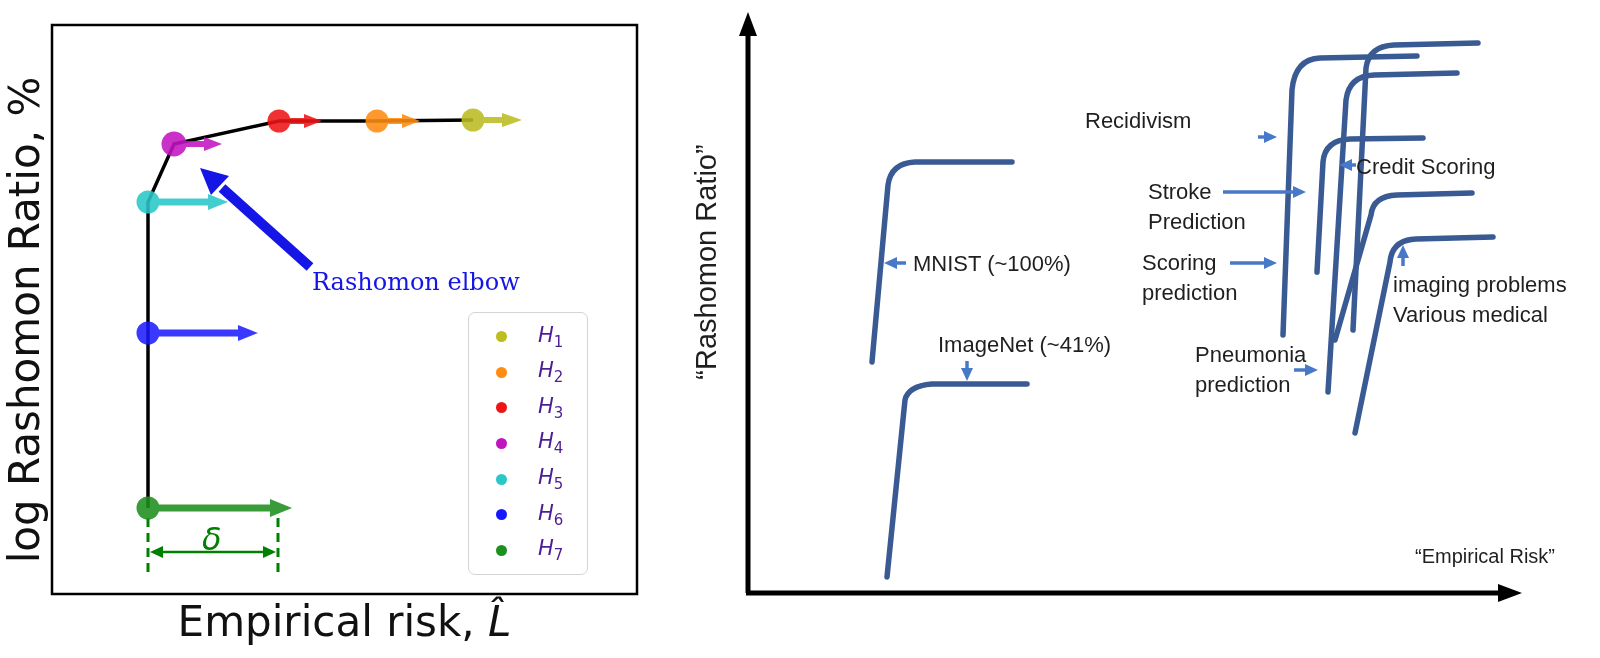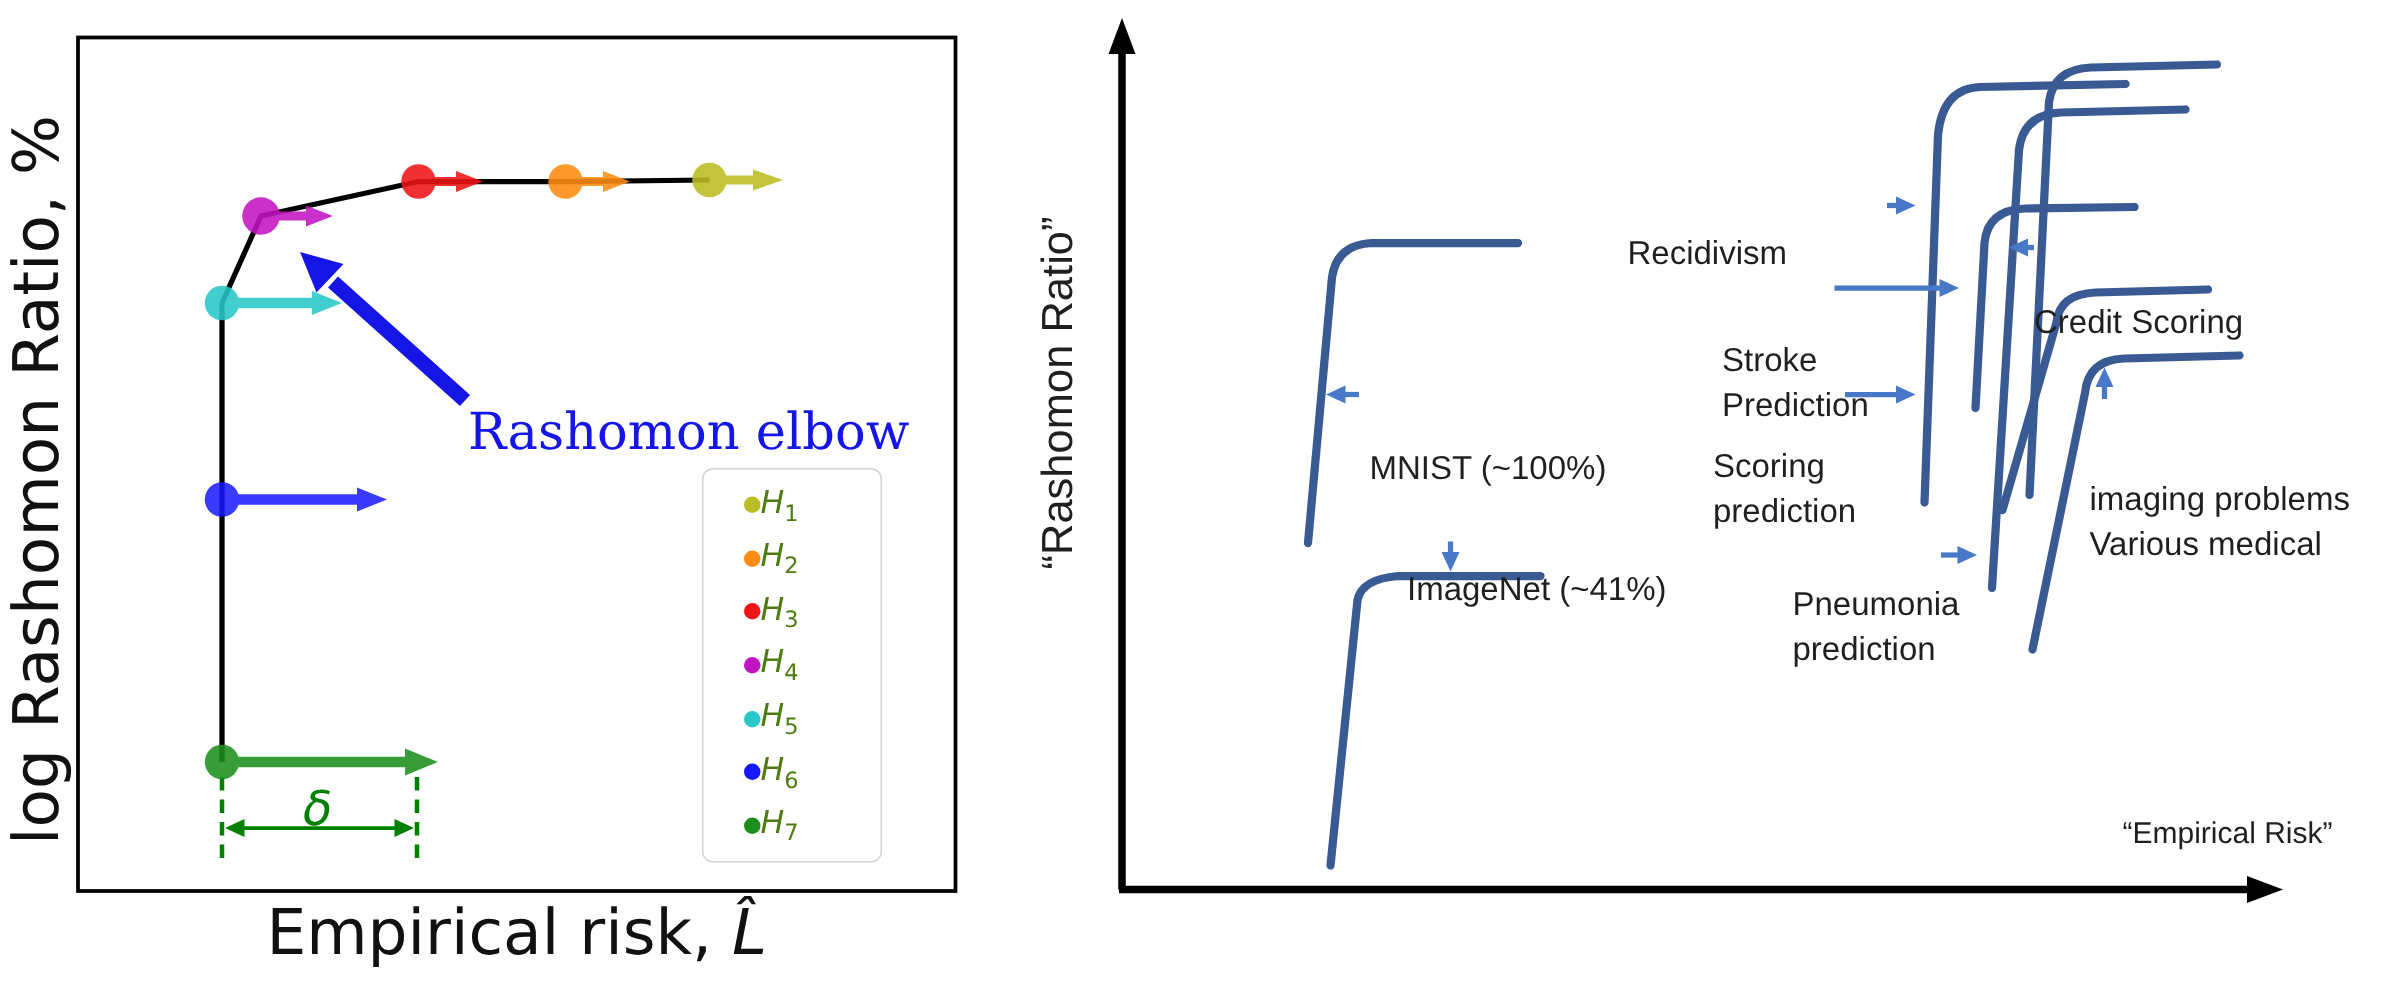--- a/index.html
+++ b/index.html
@@ -7,37 +7,37 @@
        font-family:"DejaVu Sans",sans-serif;}
   
   #panel-left{position:absolute;left:0;top:0;width:660px;height:658px;}
   #left-svg{position:absolute;left:0;top:0;}
   .ylab-left{position:absolute;left:24px;top:320px;transform:translate(-50%,-50%) rotate(-90deg);
     white-space:nowrap;font-size:42px;color:#111;}
   .xlab-left{position:absolute;left:52px;top:597px;width:585px;text-align:center;
     font-size:42px;color:#111;}
   .math{font-style:italic;}
   .elbow-lbl{position:absolute;left:312px;top:268px;font-family:"DejaVu Serif",serif;
-    font-size:34px;white-space:nowrap;}
+    font-size:24px;white-space:nowrap;}
   .legend{position:absolute;left:468px;top:312px;width:120px;height:263px;background:#fff;
     border:1.5px solid #d4d4d4;border-radius:7px;box-sizing:border-box;display:flex;
     flex-direction:column;justify-content:space-around;padding:6px 0;}
   .lg-row{display:flex;align-items:center;}
   .lg-dot{width:11px;height:11px;border-radius:50%;margin-left:27px;flex:0 0 auto;}
-  .lg-lab{font-size:21px;color:#4d7c0f;font-style:italic;}
+  .lg-lab{margin-left:31px;font-size:21px;color:#4c1d95;font-style:italic;}
   .lg-lab sub{font-size:15px;font-style:normal;}
   
   #panel-right{position:absolute;left:660px;top:0;width:940px;height:658px;
     font-family:"Liberation Sans",sans-serif;color:#1f1f1f;}
   #right-svg{position:absolute;left:0;top:0;}
   .ylab-right{position:absolute;left:46px;top:262px;transform:translate(-50%,-50%) rotate(-90deg);
     white-space:nowrap;font-size:29px;}
   .xlab-right{position:absolute;left:680px;top:545px;width:215px;text-align:right;
     font-size:20px;white-space:nowrap;}
-  .lbl{position:absolute;font-size:22px;line-height:30px;white-space:nowrap;margin-top:48px;}
+  .lbl{position:absolute;font-size:22px;line-height:30px;white-space:nowrap;}
 </style>
 </head>
 <body>
 
 <div id="fig">
 
   <div id="panel-left">
 
     <div class="ylab-left">log Rashomon Ratio, %</div>
 

